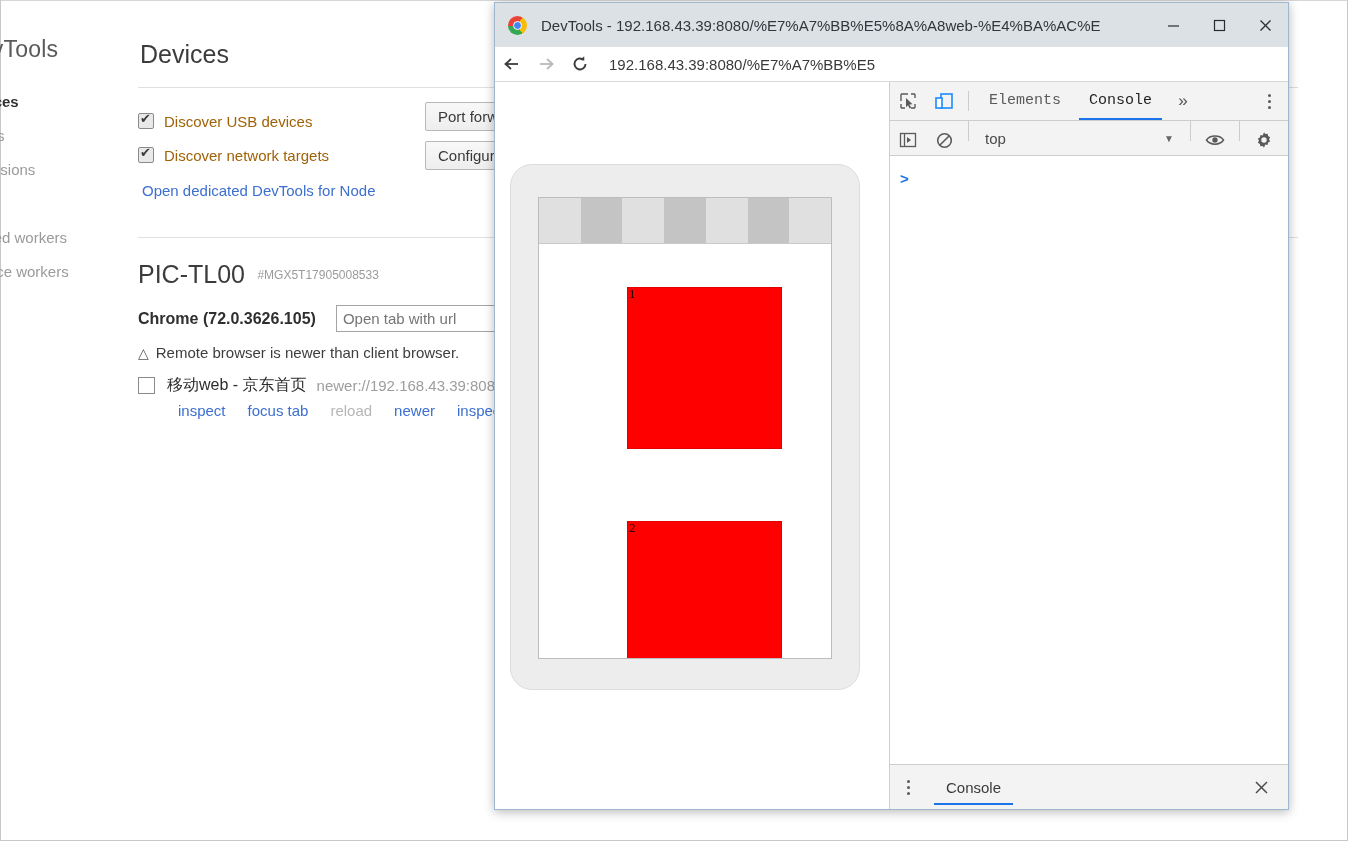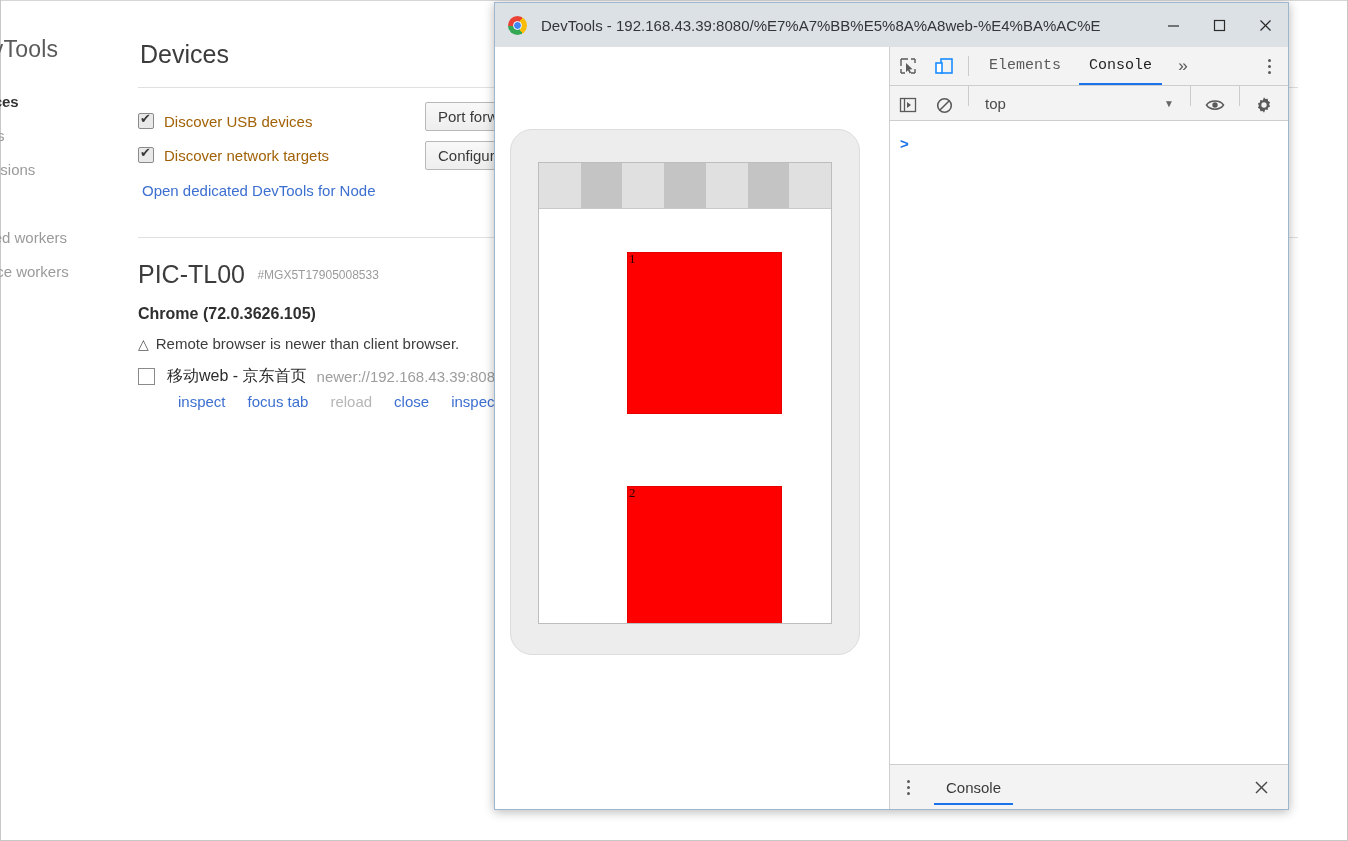--- a/index.html
+++ b/index.html
@@ -252,37 +252,38 @@
       </div>
 
       <div class="hr"></div>
 
       <div class="device-block">
         <span class="device-name">PIC-TL00</span>
         <span class="device-serial">#MGX5T17905008533</span>
 
         <div class="browser-row">
           <span class="browser-name">Chrome (72.0.3626.105)</span>
+          <input class="url-input" type="text" placeholder="Open tab with url" style="">
         </div>
 
         <div class="warn-row">
           <span class="warn-icon">△</span>
           <span>Remote browser is newer than client browser. </span>
         </div>
 
         <div class="target-row">
           <span class="target-cbx"></span>
           <span class="target-title">移动web - 京东首页</span>
           <span class="target-url">newer://192.168.43.39:808</span>
         </div>
         <div class="target-actions">
           <span class="tlink">inspect</span>
           <span class="tlink">focus tab</span>
           <span class="tlink disabled">reload</span>
-          <span class="tlink">close</span>
+          <span class="tlink">newer</span>
           <span class="tlink">inspect</span>
         </div>
       </div>
     </div>
   </div>
 
   <div id="devtools-window">
 
     <div class="titlebar">
       <span class="chrome-logo"></span>
@@ -300,20 +301,41 @@
         </span>
         <span class="wbtn">
           <svg width="13" height="13" viewBox="0 0 13 13">
               <line x1="1.5" y1="1.5" x2="11.5" y2="11.5" stroke="#2b2b2b" stroke-width="1.2"></line>
               <line x1="11.5" y1="1.5" x2="1.5" y2="11.5" stroke="#2b2b2b" stroke-width="1.2"></line>
             </svg>
         </span>
       </span>
     </div>
 
+    <div class="navbar">
+      <span class="navicon">
+        <svg width="20" height="16" viewBox="0 0 20 16">
+            <path d="M9 3 L3.5 8 L9 13" fill="none" stroke="#3c3c3c" stroke-width="1.8"></path>
+            <line x1="3.8" y1="8" x2="16" y2="8" stroke="#3c3c3c" stroke-width="1.8"></line>
+          </svg>
+      </span>
+      <span class="navicon">
+        <svg width="20" height="16" viewBox="0 0 20 16">
+            <path d="M11 3 L16.5 8 L11 13" fill="none" stroke="#b9b9b9" stroke-width="1.8"></path>
+            <line x1="4" y1="8" x2="16.2" y2="8" stroke="#b9b9b9" stroke-width="1.8"></line>
+          </svg>
+      </span>
+      <span class="navicon">
+        <svg width="18" height="18" viewBox="0 0 18 18">
+          <path d="M14.5 9 A5.5 5.5 0 1 1 12.6 4.8" fill="none" stroke="#3c3c3c" stroke-width="1.9"></path>
+          <path d="M13.2 1.2 L13.3 5.4 L9.2 5.1 Z" fill="#3c3c3c"></path>
+        </svg>
+      </span>
+      <span class="navurl">192.168.43.39:8080/%E7%A7%BB%E5</span>
+    </div>
 
     <div class="dt-body">
 
       <div class="preview-pane">
         <div class="device-frame">
           <div class="device-screen">
             <div class="status-bar">
               <div class="status-seg" style="background:#e0e0e0"></div>
               <div class="status-seg" style="background:#c4c4c4"></div>
               <div class="status-seg" style="background:#e0e0e0"></div>

